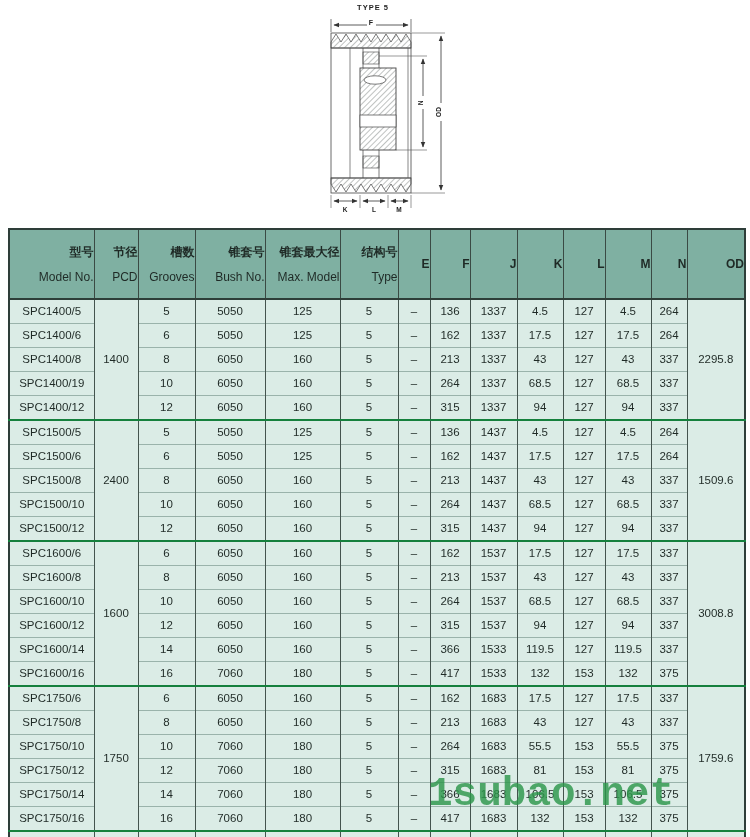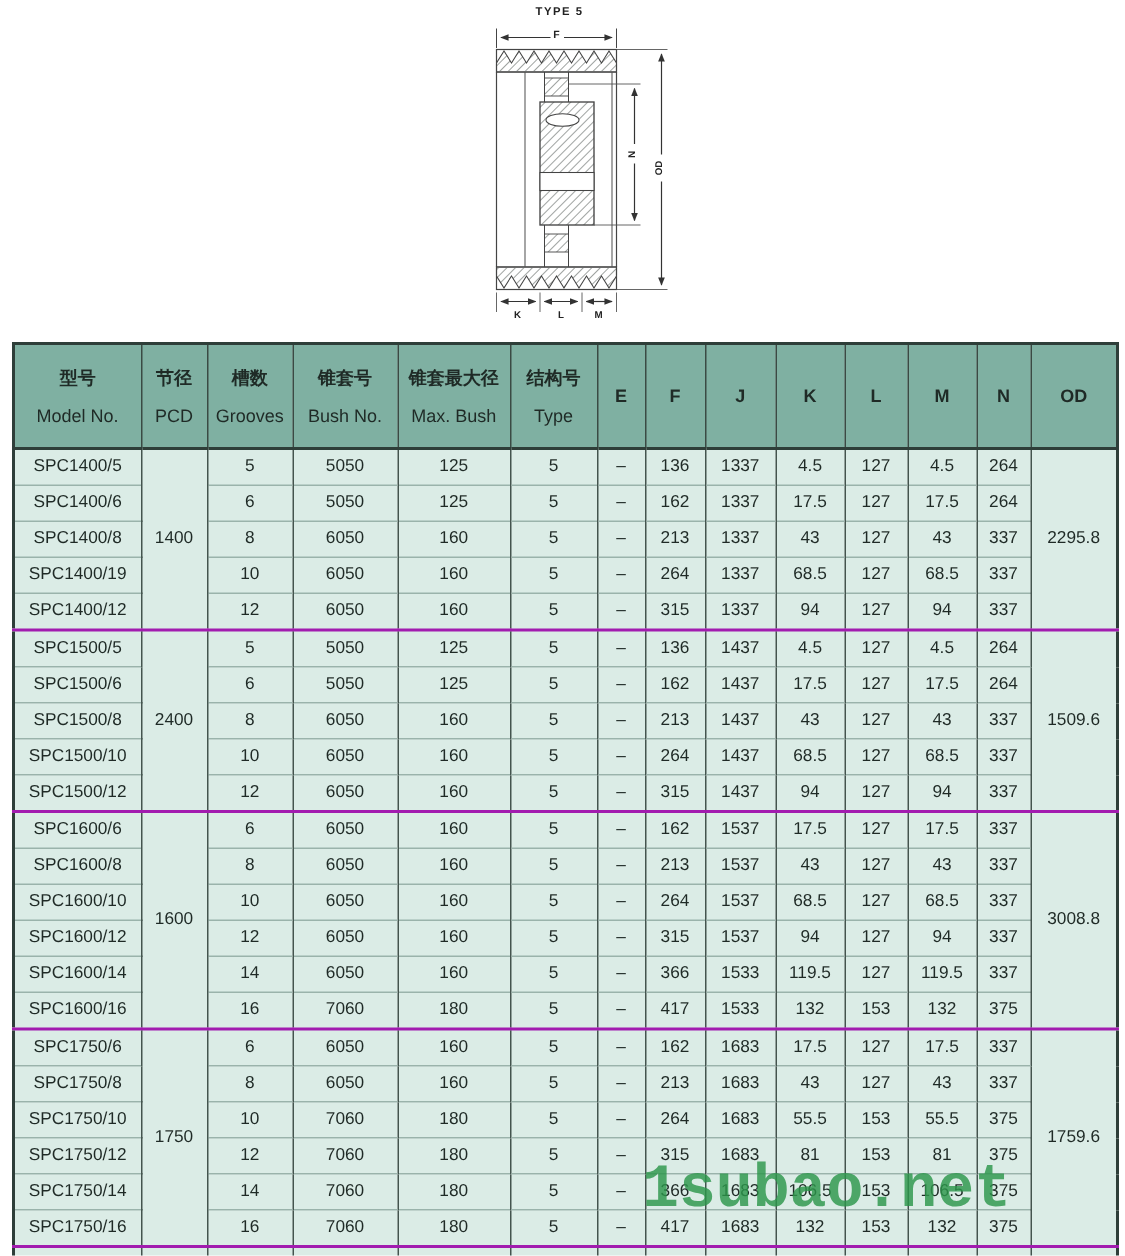--- a/index.html
+++ b/index.html
@@ -18,34 +18,34 @@
     position:absolute;left:8px;top:228px;width:736px;
   }
   table.spec{
     border-collapse:collapse;table-layout:fixed;width:736px;
     border:2px solid #2e3e39;
   }
   table.spec th{
     background:#7fb0a2;
     border-left:1px solid #3a4a44;border-right:1px solid #3a4a44;
     border-bottom:2px solid #2e3e39;
-    height:68px;padding:0;text-align:center;vertical-align:middle;
+    height:68px;padding:0;text-align:right;vertical-align:middle;
     font-weight:normal;
   }
   .th-zh{font-size:12px;font-weight:bold;line-height:14px;margin-bottom:12px;}
   .th-en{font-size:12px;line-height:13px;}
   .th-one{font-size:12px;font-weight:bold;}
   table.spec td{
     background:#dbece6;
     border-left:1px solid #44544e;border-right:1px solid #44544e;
     border-top:1px solid #9ab3ab;
     height:23px;padding:0;text-align:center;vertical-align:middle;
     font-size:11.5px;line-height:13px;white-space:nowrap;
   }
-  table.spec tbody.group{border-top:2px solid #a21caf;}
+  table.spec tbody.group{border-top:2px solid #15803d;}
   table.spec tbody.group tr:first-child td{border-top:none;}
   td.merged{background:#e2f0ea;}
   
   .watermark{
     position:absolute;left:428px;top:771px;z-index:5;
     font-size:41px;font-weight:bold;letter-spacing:0px;
     color:rgba(44,150,74,0.82);
     font-family:Liberation Mono, monospace;
     pointer-events:none;
   }
@@ -149,21 +149,21 @@
           <th>
             <div class="th-zh">槽数</div>
             <div class="th-en">Grooves</div>
           </th>
           <th>
             <div class="th-zh">锥套号</div>
             <div class="th-en">Bush No.</div>
           </th>
           <th>
             <div class="th-zh">锥套最大径</div>
-            <div class="th-en">Max. Bush</div>
+            <div class="th-en">Max. Model</div>
           </th>
           <th>
             <div class="th-zh">结构号</div>
             <div class="th-en">Type</div>
           </th>
           <th>
             <div class="th-one">E</div>
           </th>
           <th>
             <div class="th-one">F</div>

